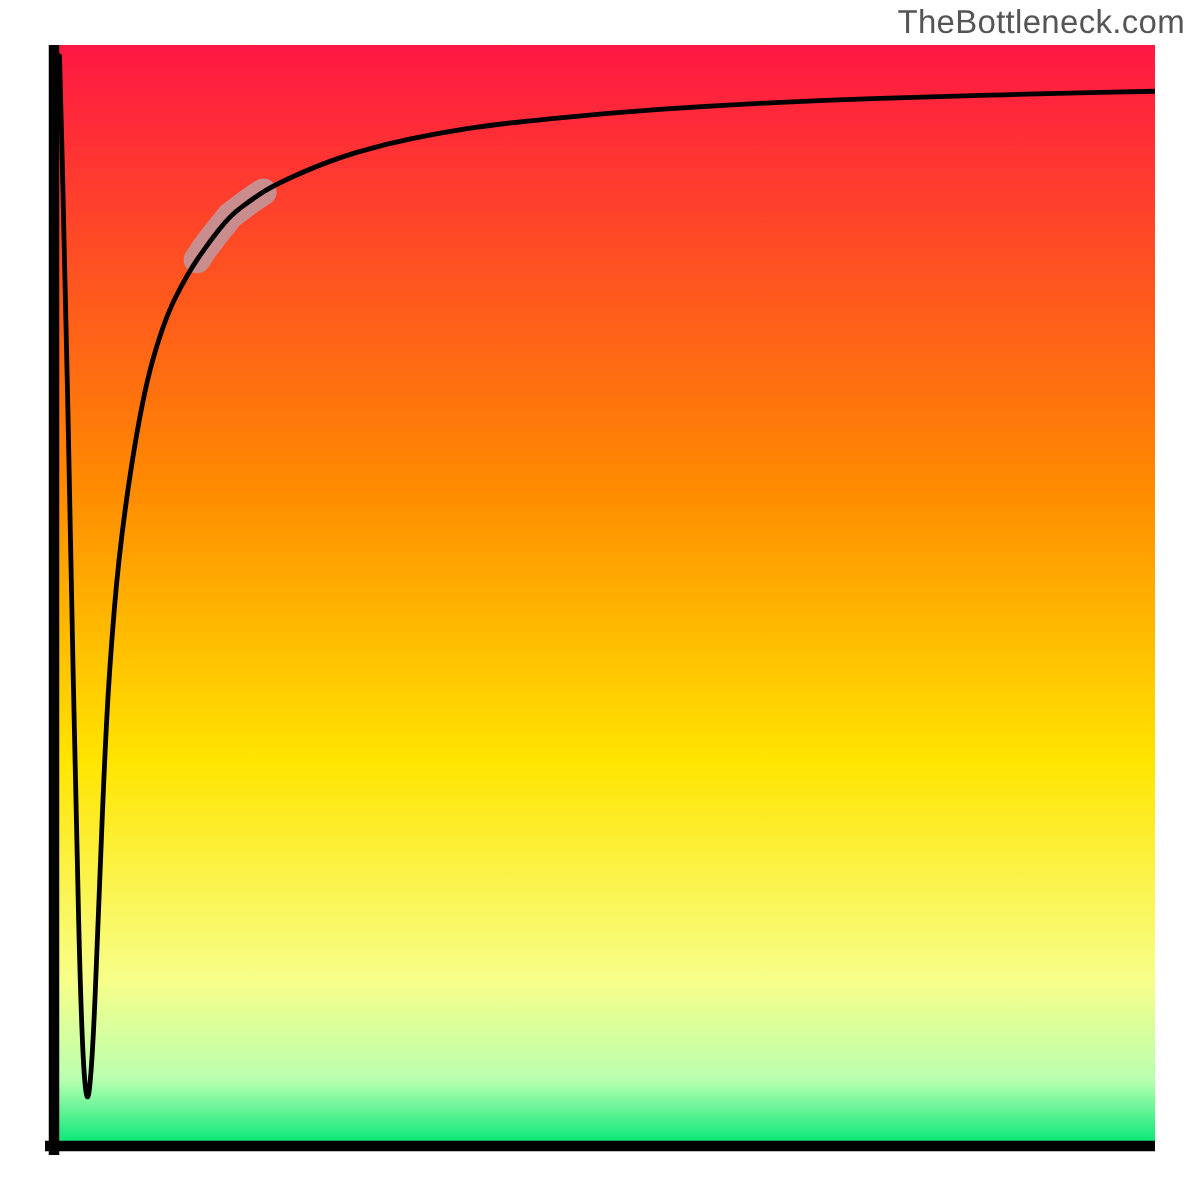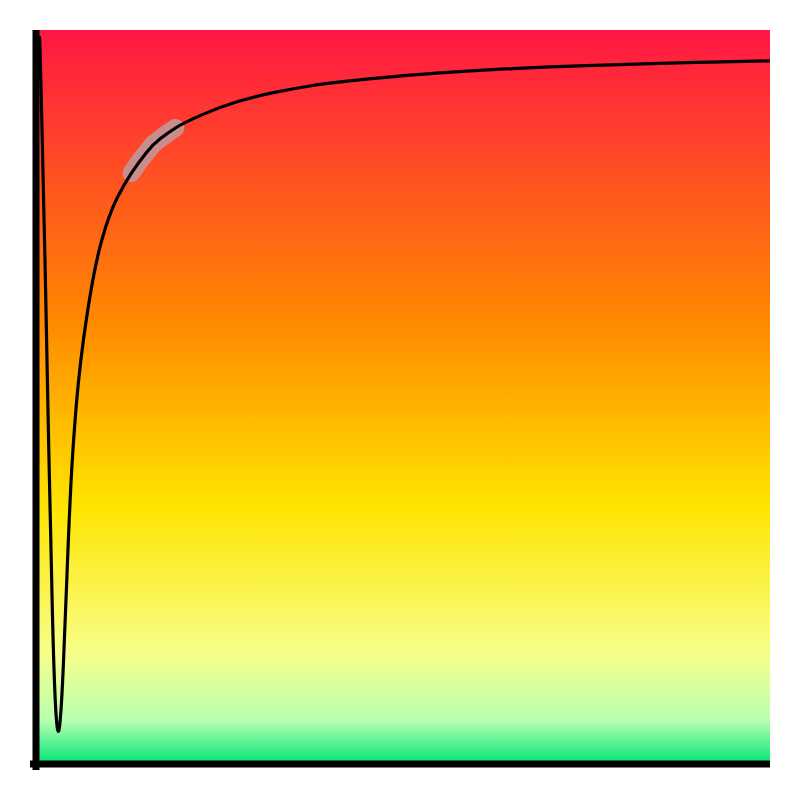--- a/index.html
+++ b/index.html
@@ -41,20 +41,21 @@
     left: 0;
     width: 740px;
     height: 740px;
     display: block;
   }
 </style>
 </head>
 <body>
 
 <div class="container">
+  <div class="watermark">TheBottleneck.com</div>
 
   <div class="plot-frame">
     <svg class="plot" viewBox="0 0 740 740" preserveAspectRatio="none">
       <defs>
         <linearGradient id="bg-grad" x1="0" y1="0" x2="0" y2="1">
           <stop id="g0" offset="0%" stop-color="#ff1744"></stop>
           <stop id="g1" offset="40%" stop-color="#ff8a00"></stop>
           <stop id="g2" offset="65%" stop-color="#ffe500"></stop>
           <stop id="g3" offset="85%" stop-color="#f7ff8a"></stop>
           <stop id="g4" offset="94%" stop-color="#b9ffb0"></stop>

